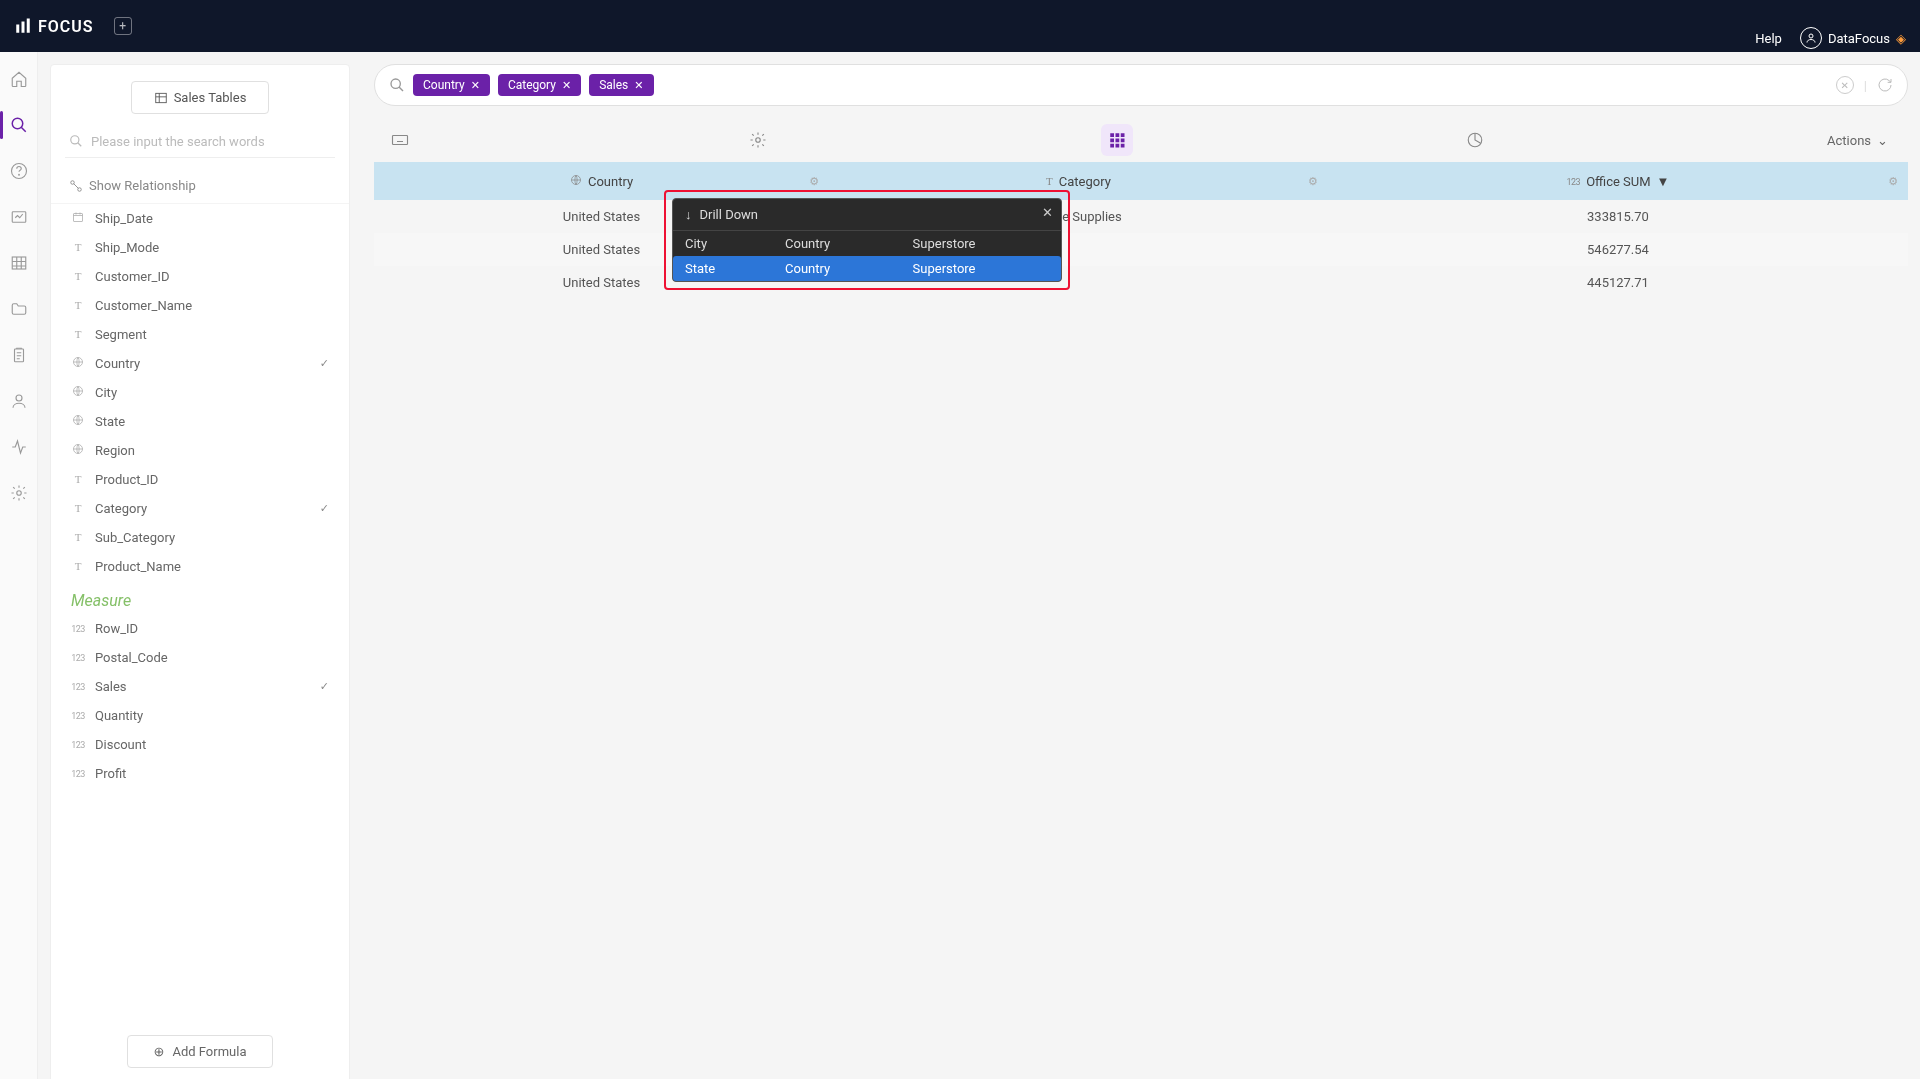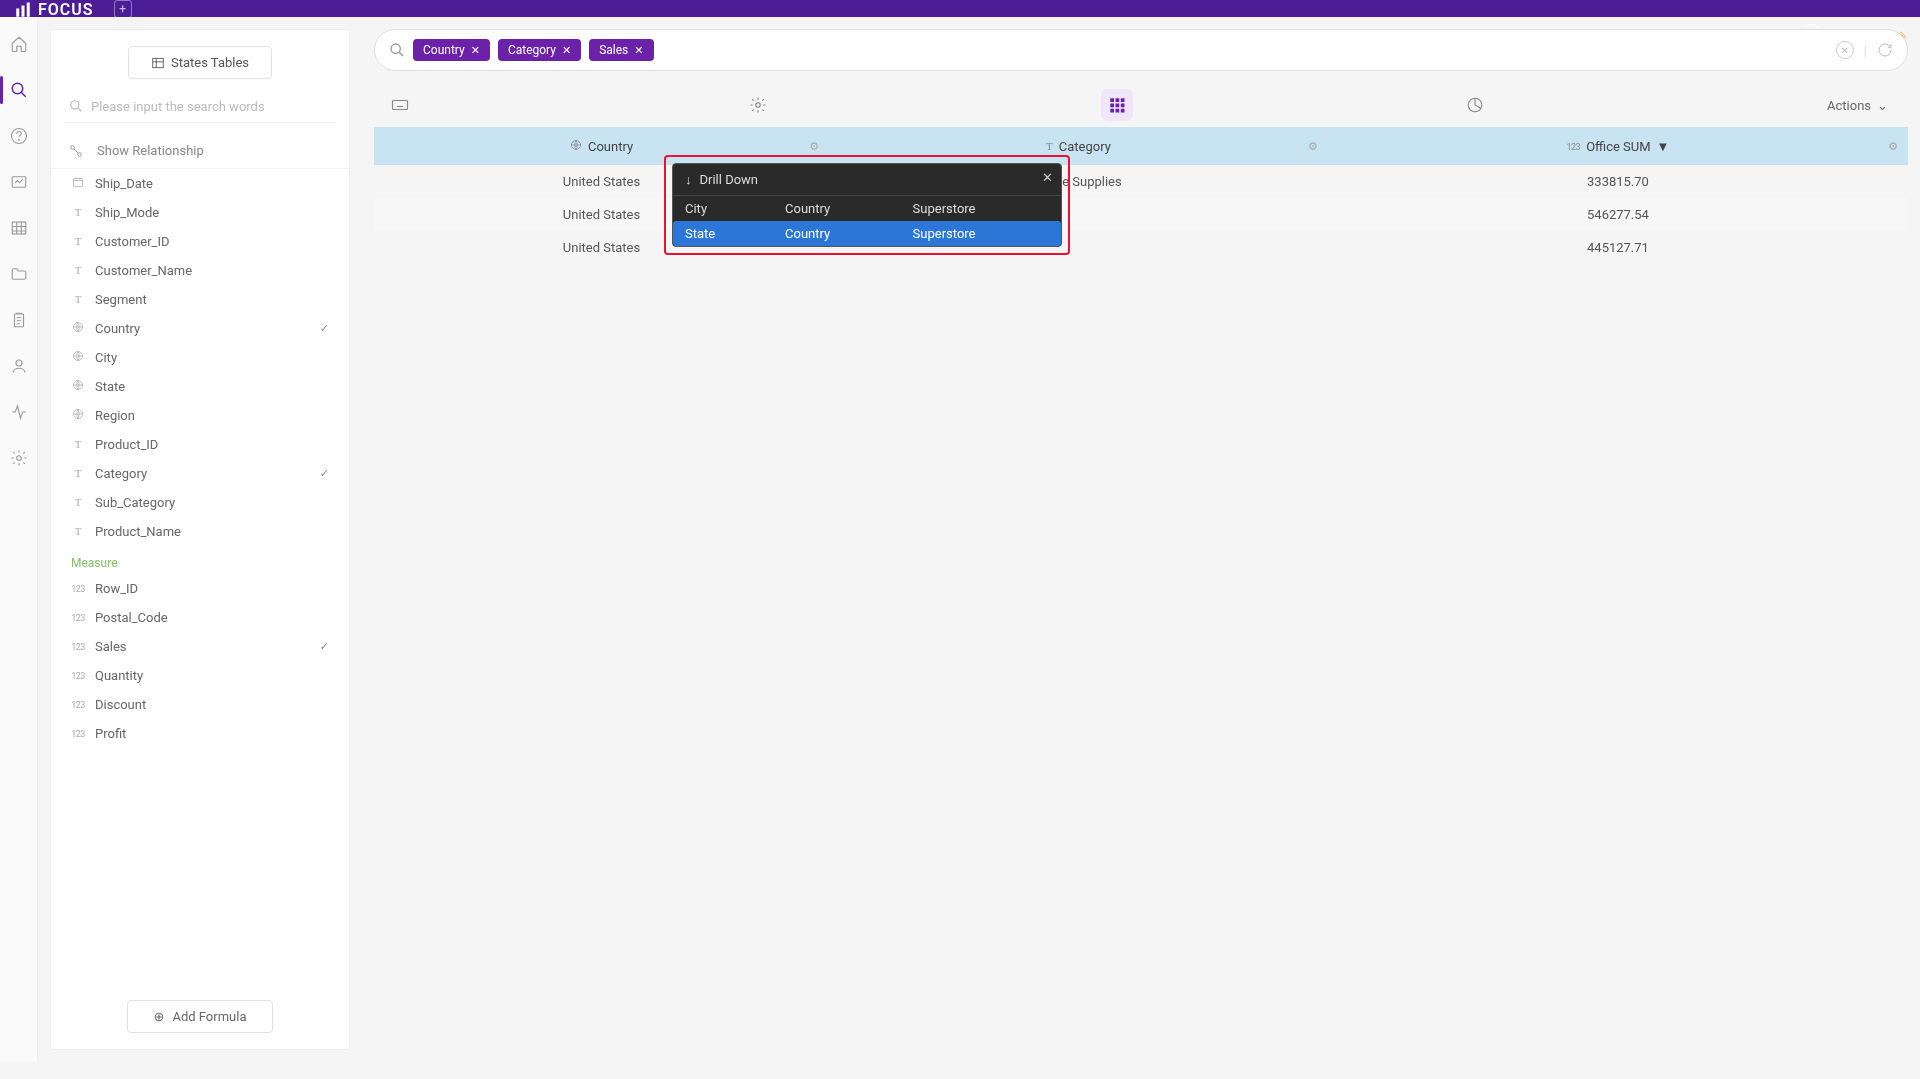--- a/index.html
+++ b/index.html
@@ -1,42 +1,42 @@
 <!DOCTYPE html>
 <html><head>
 <meta charset="utf-8">
 <style>
 * { margin: 0; padding: 0; box-sizing: border-box; font-family: -apple-system, BlinkMacSystemFont, "Segoe UI", Roboto, sans-serif; }
 body { background: #f5f5f5; width: 1920px; height: 1079px; overflow: hidden; color: #555; font-size: 13px; }
-.header { background: #4c1d95; height: 17px; display: flex; align-items: flex-start; padding: 0 14px; color: #fff; }
+.header { background: #0f172a; height: 52px; display: flex; align-items: center; padding: 0 14px; color: #fff; }
 .logo { display: flex; align-items: center; gap: 6px; font-weight: 600; font-size: 16px; letter-spacing: 1px; }
 .logo svg { width: 18px; height: 18px; }
 .plus-box { margin-left: 20px; width: 18px; height: 18px; border: 1px solid rgba(255,255,255,.4); border-radius: 3px; display: flex; align-items: center; justify-content: center; font-size: 12px; color: rgba(255,255,255,.7); }
 .header-right { margin-left: auto; display: flex; align-items: center; gap: 18px; font-size: 13px; margin-top: 24px; }
 .avatar { width: 22px; height: 22px; border: 1.5px solid #fff; border-radius: 50%; display: flex; align-items: center; justify-content: center; }
 .avatar svg { width: 12px; height: 12px; }
 .shield { color: #ff9c3a; }
 .body { display: flex; height: calc(100% - 34px); }
 .iconbar { width: 38px; background: #fafafa; display: flex; flex-direction: column; align-items: center; padding-top: 18px; gap: 28px; border-right: 1px solid #eee; }
 .iconbar .ib { width: 18px; height: 18px; color: #999; display: flex; align-items: center; justify-content: center; cursor: pointer; }
 .iconbar .ib.active { color: #6b21a8; position: relative; }
 .iconbar .ib.active::before { content: ''; position: absolute; left: -10px; width: 3px; height: 28px; background: #6b21a8; top: -5px; border-radius: 2px; }
 .sidepanel { width: 300px; background: #fff; border: 1px solid #eee; border-radius: 4px; margin: 12px; display: flex; flex-direction: column; }
 .choose-btn { margin: 16px auto 12px; border: 1px solid #e0e0e0; background: #fff; padding: 8px 22px; border-radius: 4px; cursor: pointer; display: flex; align-items: center; gap: 6px; font-size: 13px; color: #555; }
 .search-field { margin: 0 14px 10px; position: relative; }
 .search-field input { width: 100%; border: none; border-bottom: 1px solid #eee; padding: 8px 8px 8px 26px; font-size: 13px; color: #000000; outline: none; }
 .search-field input::placeholder { color: #bbb; }
 .search-field svg { position: absolute; left: 4px; top: 8px; width: 14px; height: 14px; color: #bbb; }
-.rel-row { padding: 10px 18px; display: flex; align-items: center; gap: 14px; color: #888; font-size: 13px; border-bottom: 1px solid #f4f4f4; }
+.rel-row { padding: 10px 18px; display: flex; align-items: center; gap: 6px; color: #888; font-size: 13px; border-bottom: 1px solid #f4f4f4; }
 .fields { flex: 1; overflow-y: auto; padding: 0 14px; }
 .fields::-webkit-scrollbar { width: 0; }
 .fld { display: flex; align-items: center; gap: 10px; padding: 7px 6px; cursor: pointer; color: #666; }
 .fld .tt { font-size: 11px; color: #aaa; width: 14px; text-align: center; }
 .fld .check { margin-left: auto; color: #8a8a8a; font-size: 11px; }
-.section-label { color: #85c068; font-size: 12px; padding: 10px 6px 4px; }
+.section-label { color: #85c068; font-size: 16px; padding: 10px 6px 4px; font-style: italic; }
 .add-formula { margin: 14px auto 16px; border: 1px solid #e0e0e0; background: #fff; padding: 8px 26px; border-radius: 4px; cursor: pointer; display: flex; align-items: center; gap: 8px; font-size: 13px; color: #666; }
 .main { flex: 1; padding: 12px; display: flex; flex-direction: column; }
 .qbar { background: #fff; border: 1px solid #e0e0e0; border-radius: 22px; height: 42px; display: flex; align-items: center; padding: 0 14px; gap: 8px; }
 .qbar svg.qicon { width: 16px; height: 16px; color: #999; }
 .chip { background: #6b21a8; color: #fff; padding: 4px 10px; border-radius: 4px; font-size: 12px; display: flex; align-items: center; gap: 6px; }
 .chip .x { font-size: 11px; cursor: pointer; }
 .qbar-right { margin-left: auto; display: flex; align-items: center; gap: 10px; color: #bbb; }
 .qbar-right .rnd { width: 18px; height: 18px; border: 1px solid #ccc; border-radius: 50%; display: flex; align-items: center; justify-content: center; font-size: 10px; }
 .toolbar { display: flex; justify-content: space-between; align-items: center; gap: 18px; padding: 18px 10px 6px; }
 .toolbar .tb { width: 32px; height: 32px; display: flex; align-items: center; justify-content: center; color: #888; border-radius: 6px; cursor: pointer; }
@@ -151,21 +151,21 @@
         </svg>
       </div>
   </div>
 
   <div class="sidepanel">
     <button class="choose-btn">
       <svg width="14" height="14" viewBox="0 0 24 24" fill="none" stroke="currentColor" stroke-width="1.5">
           <rect x="3" y="4" width="18" height="16"></rect>
           <path d="M3 10h18M9 4v16"></path>
         </svg>
-      <span>States Tables</span>
+      <span>Sales Tables</span>
     </button>
     <div class="search-field">
       <svg viewBox="0 0 24 24" fill="none" stroke="currentColor" stroke-width="2">
           <circle cx="10" cy="10" r="7"></circle>
           <path d="M15 15l6 6"></path>
         </svg>
       <input type="text" placeholder="Please input the search words" style="">
     </div>
     <div class="rel-row">
       <svg width="14" height="14" viewBox="0 0 24 24" fill="none" stroke="currentColor" stroke-width="1.5">

